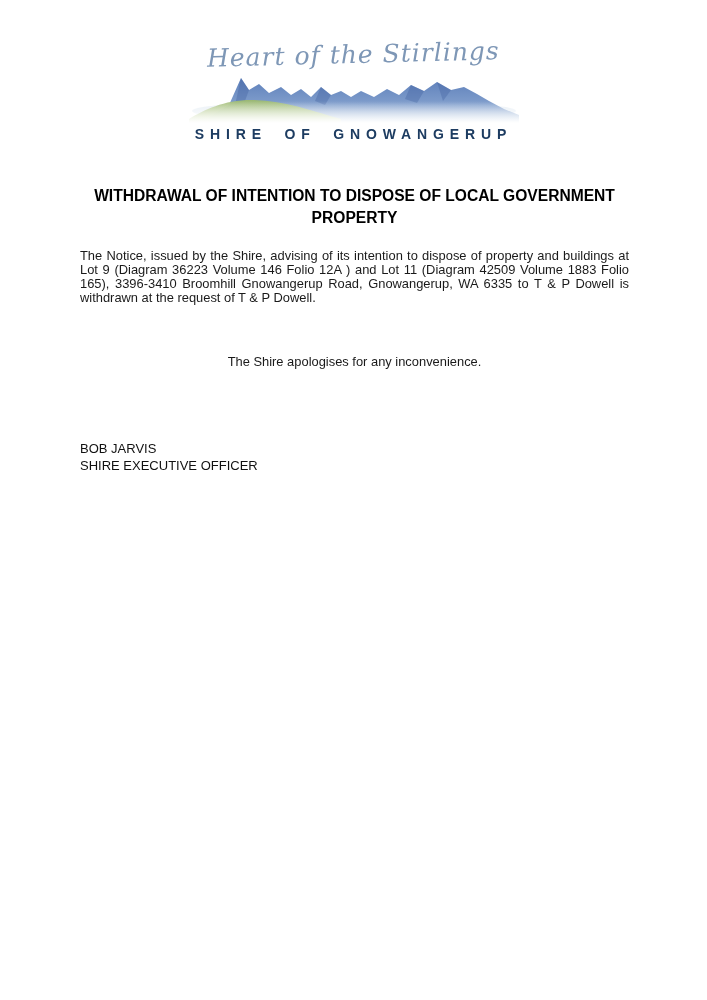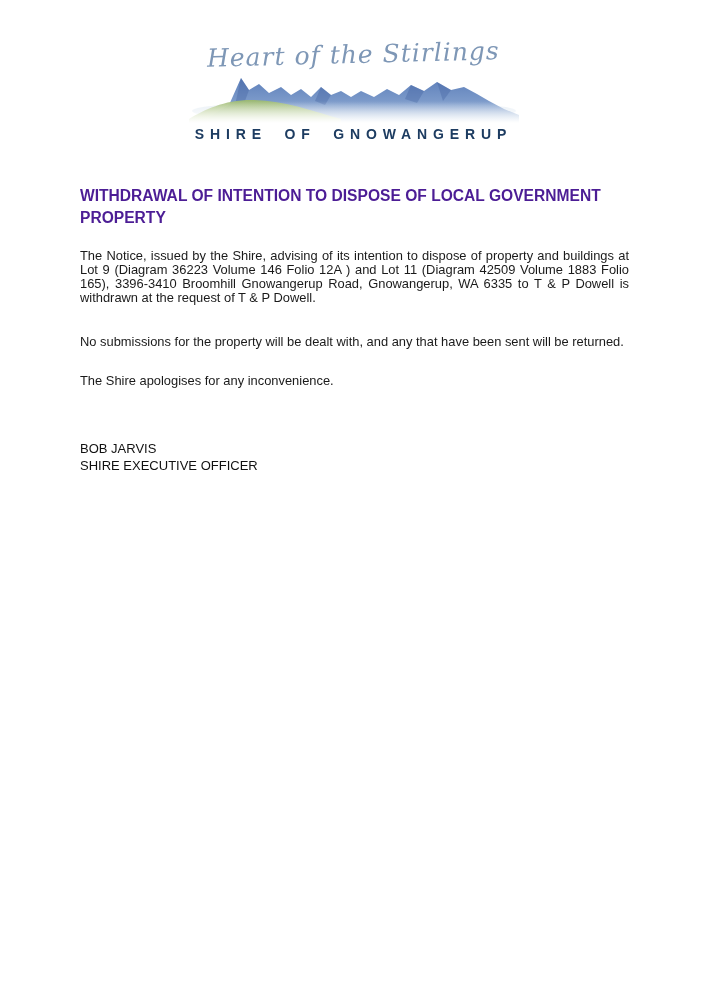--- a/index.html
+++ b/index.html
@@ -31,36 +31,37 @@
     font-weight: bold;
     color: #1d3c61;
     letter-spacing: 0.42em;
     word-spacing: 0.55em;
   }
   .doc-title {
     position: absolute;
     top: 185px;
     left: 80px;
     right: 78px;
+    text-align: center;
     font-size: 15.6px;
     font-weight: bold;
     line-height: 22px;
-    color: #4c1d95;
+    color: #000000;
   }
   .para {
     position: absolute;
     left: 80px;
     right: 78px;
     font-size: 12.9px;
     line-height: 14px;
     color: #1a1a1a;
   }
   .p1 { top: 249px; text-align: justify; }
   .p2 { top: 335px; }
-  .p3 { top: 374px; }
+  .p3 { top: 355px; text-align: center; }
   .signature {
     position: absolute;
     top: 440px;
     left: 80px;
     font-size: 13px;
     font-weight: normal;
     line-height: 17.3px;
     color: #111;
   }
 </style>
@@ -94,21 +95,20 @@
       <path d="M0,58 C15,49 35,39 62,39 C95,39 122,50 152,58 L152,62 L0,62 Z" fill="url(#hill)" opacity="0.95"></path>
       <rect x="0" y="40" width="330" height="22" fill="url(#mist)"></rect>
     </svg>
 
     <div class="org-name">SHIRE OF GNOWANGERUP</div>
   </div>
 
   <div class="doc-title">WITHDRAWAL OF INTENTION TO DISPOSE OF LOCAL GOVERNMENT PROPERTY</div>
 
   <div class="para p1">The Notice, issued by the Shire, advising of its intention to dispose of property and buildings at Lot 9 (Diagram 36223 Volume 146 Folio 12A ) and Lot 11 (Diagram 42509 Volume 1883 Folio 165), 3396-3410 Broomhill Gnowangerup Road, Gnowangerup, WA 6335 to T &amp; P Dowell is withdrawn at the request of T &amp; P Dowell.</div>
-  <div class="para p2">No submissions for the property will be dealt with, and any that have been sent will be returned.</div>
   <div class="para p3">The Shire apologises for any inconvenience.</div>
 
   <div class="signature">
     <div>BOB JARVIS</div>
     <div>SHIRE EXECUTIVE OFFICER</div>
   </div>
 
 </div>
 
 </body></html>

